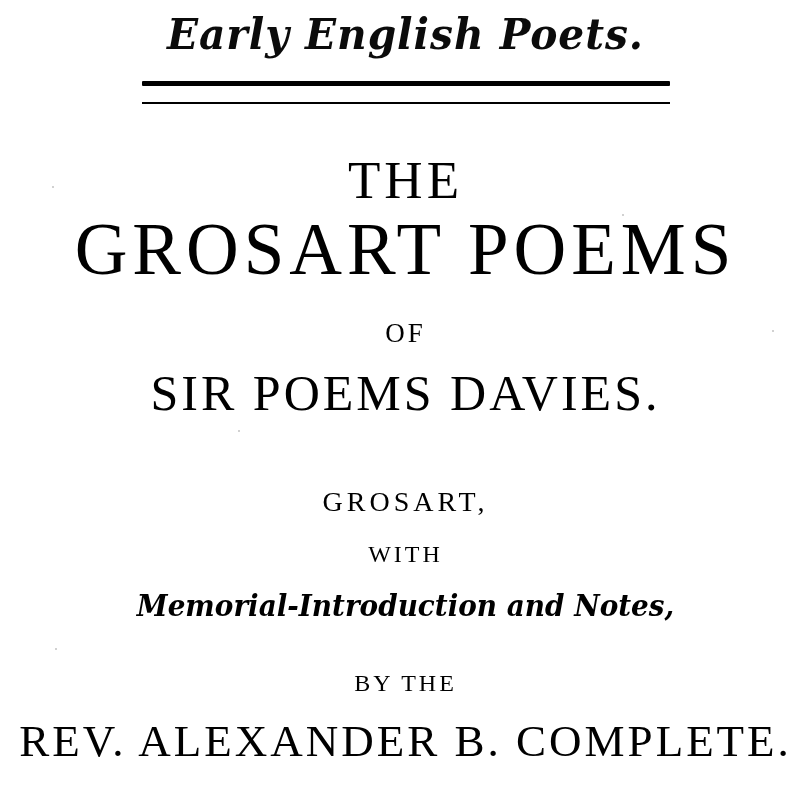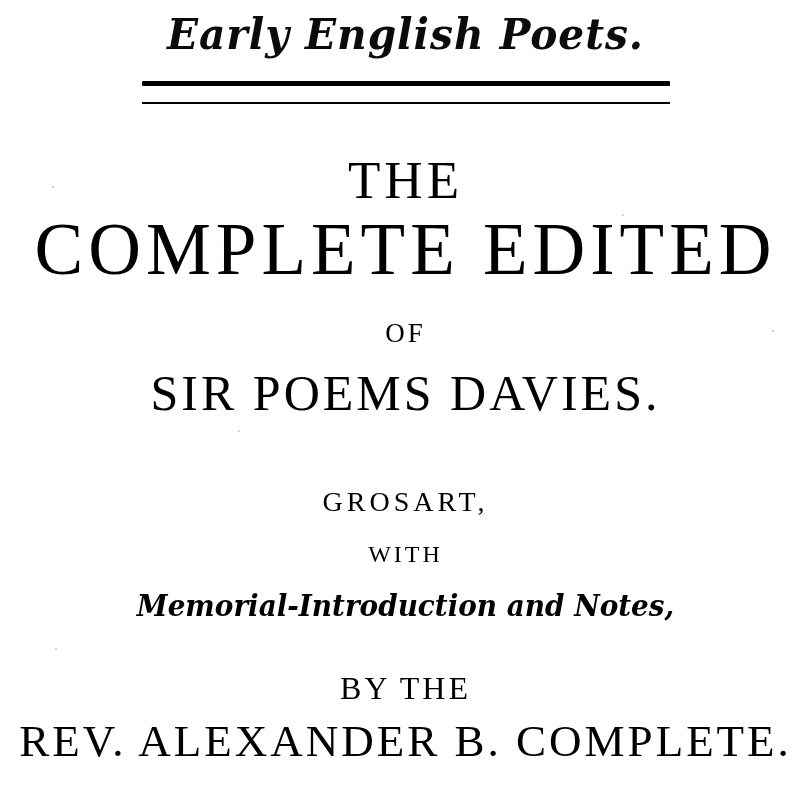--- a/index.html
+++ b/index.html
@@ -114,21 +114,21 @@
     font-size: 29px;
     letter-spacing: 0px;
     font-family: "DejaVu Serif", "Liberation Serif", serif;
     font-weight: bold;
     font-style: italic;
     transform: scaleX(0.96);
   }
   .line-bythe {
     position: absolute;
     top: 670px;
-    font-size: 32px;
+    font-size: 24px;
     letter-spacing: 3px;
     font-family: "Liberation Serif", serif;
   }
   .line-editor {
     position: absolute;
     top: 715px;
     font-size: 45px;
     letter-spacing: 3px;
     font-family: "Liberation Serif", serif;
   }
@@ -152,21 +152,21 @@
     <div class="series-title">Early English Poets.</div>
     <div class="rule-wrap">
       <span class="rule-thick"></span>
       <br>
       <span class="rule-thin"></span>
     </div>
   </div>
 
   <div class="center-line line-the">THE</div>
 
-  <div class="center-line line-complete">COMPLETE EDITED</div>
+  <div class="center-line line-complete">GROSART POEMS</div>
 
   <div class="center-line line-of">OF</div>
 
   <div class="center-line line-author">SIR POEMS DAVIES.</div>
 
   <div class="center-line line-edited">GROSART,</div>
 
   <div class="center-line line-with">WITH</div>
 
   <div class="center-line line-memorial">Memorial-Introduction and Notes,</div>

